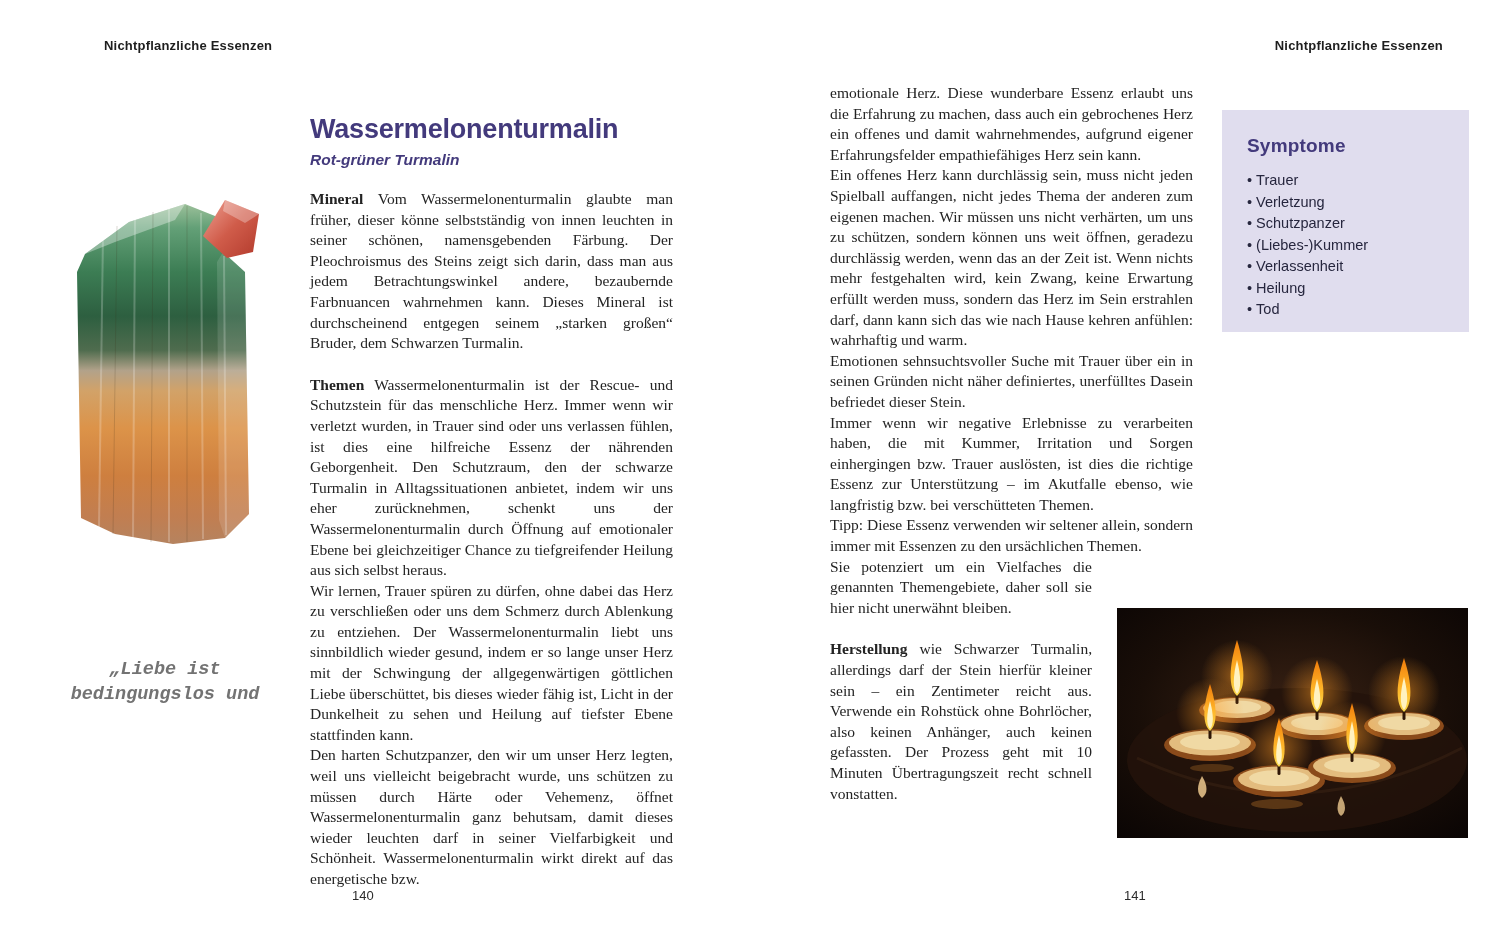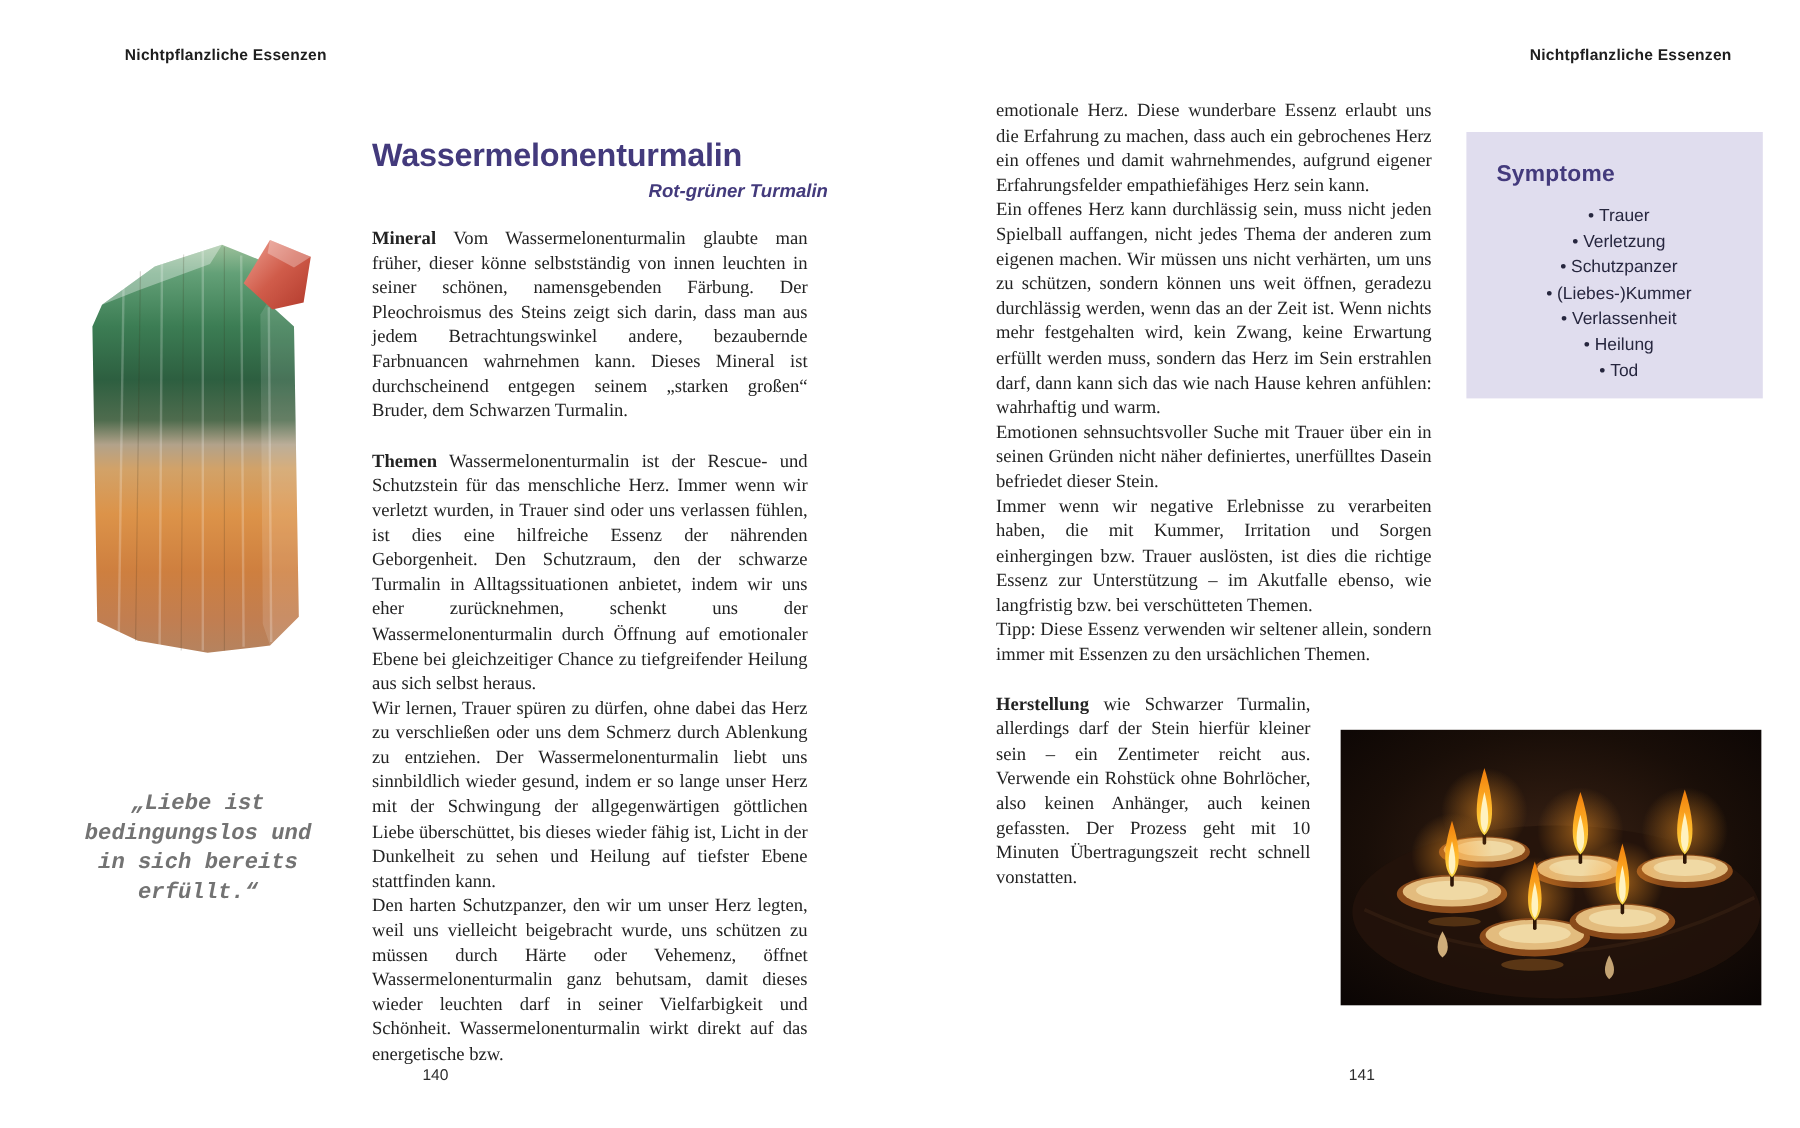--- a/index.html
+++ b/index.html
@@ -14,36 +14,36 @@
   
   .crystal-fig{position:absolute;left:57px;top:192px;width:210px;height:356px;margin:0;}
   .quote{position:absolute;left:40px;top:658px;width:250px;text-align:center;
          font-family:Liberation Mono, monospace;font-style:italic;font-weight:600;
          font-size:18.5px;line-height:24.5px;color:#737373;}
 
   .title-block{position:absolute;left:310px;top:103px;width:380px;margin-top:11px;}
   .page-title{margin:0;font-family:"Liberation Sans",sans-serif;font-weight:700;
               font-size:27px;letter-spacing:-.2px;color:#433a7c;}
   .page-subtitle{margin-top:6px;font-family:"Liberation Sans",sans-serif;font-style:italic;
-                 font-weight:700;font-size:15.5px;color:#433a7c;text-align:right;}
+                 font-weight:700;font-size:15.5px;color:#433a7c;}
 
   .left-body{position:absolute;left:310px;top:189px;width:363px;}
   .right-body{position:absolute;left:830px;top:83px;width:363px;}
   .bodytext p{margin:0;font-size:15.5px;line-height:20.6px;text-align:justify;
               font-family:"Liberation Serif",serif;color:#232323;}
   .bodytext p.gap{margin-top:21px;}
   .lead{font-weight:700;}
   .narrow{width:262px;}
 
   
   .symptome-box{position:absolute;left:1222px;top:110px;width:247px;height:222px;
                 background:#e0ddee;box-sizing:border-box;padding:25px 18px 14px 25px;}
   .symptome-box h2{margin:0 0 13px 0;font-family:"Liberation Sans",sans-serif;
                    font-weight:700;font-size:19px;color:#433a7c;letter-spacing:.2px;}
-  .symptome-box ul{margin:0;padding:0;list-style:none;text-align:center;}
+  .symptome-box ul{margin:0;padding:0;list-style:none;}
   .symptome-box li{font-family:"Liberation Sans",sans-serif;font-size:14.5px;
                    line-height:21.5px;color:#26263e;}
   .symptome-box li::before{content:"\2022\00a0";}
 
   .candles-fig{position:absolute;left:1117px;top:608px;width:351px;height:230px;margin:0;}
 
   .page-num{position:absolute;top:888px;font-family:"Liberation Sans",sans-serif;
             font-size:13px;color:#2c2c2c;}
   .pn-left{left:352px;}
   .pn-right{left:1124px;}
@@ -94,41 +94,41 @@
         <line x1="130" y1="14" x2="130" y2="350"></line>
       </g>
       <polygon points="146,44 168,8 202,22 196,60 170,66" fill="url(#rg)"></polygon>
       <polygon points="168,8 202,22 188,31 166,19" fill="#ffffff" opacity="0.3"></polygon>
     </svg>
   </figure>
 
   <div class="quote">
     <div>„Liebe ist</div>
     <div>bedingungslos und</div>
-    <div>in sich bereits erfüllt.“</div>
   </div>
 
   <div class="title-block">
     <h1 class="page-title">Wassermelonenturmalin</h1>
     <div class="page-subtitle">Rot-grüner Turmalin</div>
   </div>
 
   <div class="left-body bodytext">
     <p><b class="lead">Mineral</b> <span>Vom Wassermelonenturmalin glaubte man früher, dieser könne selbstständig von innen leuchten in seiner schönen, namensgebenden Färbung. Der Pleochroismus des Steins zeigt sich darin, dass man aus jedem Betrachtungswinkel andere, bezaubernde Farbnuancen wahrnehmen kann. Dieses Mineral ist durchscheinend entgegen seinem „starken großen“ Bruder, dem Schwarzen Turmalin.</span></p>
     <p class="gap"><b class="lead">Themen</b> <span>Wassermelonenturmalin ist der Rescue- und Schutzstein für das menschliche Herz. Immer wenn wir verletzt wurden, in Trauer sind oder uns verlassen fühlen, ist dies eine hilfreiche Essenz der nährenden Geborgenheit. Den Schutzraum, den der schwarze Turmalin in Alltagssituationen anbietet, indem wir uns eher zurücknehmen, schenkt uns der Wassermelonenturmalin durch Öffnung auf emotionaler Ebene bei gleichzeitiger Chance zu tiefgreifender Heilung aus sich selbst heraus.</span></p>
     <p>Wir lernen, Trauer spüren zu dürfen, ohne dabei das Herz zu verschließen oder uns dem Schmerz durch Ablenkung zu entziehen. Der Wassermelonenturmalin liebt uns sinnbildlich wieder gesund, indem er so lange unser Herz mit der Schwingung der allgegenwärtigen göttlichen Liebe überschüttet, bis dieses wieder fähig ist, Licht in der Dunkelheit zu sehen und Heilung auf tiefster Ebene stattfinden kann.</p>
     <p>Den harten Schutzpanzer, den wir um unser Herz legten, weil uns vielleicht beigebracht wurde, uns schützen zu müssen durch Härte oder Vehemenz, öffnet Wassermelonenturmalin ganz behutsam, damit dieses wieder leuchten darf in seiner Vielfarbigkeit und Schönheit. Wassermelonenturmalin wirkt direkt auf das energetische bzw.</p>
   </div>
 
   <div class="right-body bodytext">
     <p>emotionale Herz. Diese wunderbare Essenz erlaubt uns die Erfahrung zu machen, dass auch ein gebrochenes Herz ein offenes und damit wahrnehmendes, aufgrund eigener Erfahrungsfelder empathiefähiges Herz sein kann.</p>
     <p>Ein offenes Herz kann durchlässig sein, muss nicht jeden Spielball auffangen, nicht jedes Thema der anderen zum eigenen machen. Wir müssen uns nicht verhärten, um uns zu schützen, sondern können uns weit öffnen, geradezu durchlässig werden, wenn das an der Zeit ist. Wenn nichts mehr festgehalten wird, kein Zwang, keine Erwartung erfüllt werden muss, sondern das Herz im Sein erstrahlen darf, dann kann sich das wie nach Hause kehren anfühlen: wahrhaftig und warm.</p>
     <p>Emotionen sehnsuchtsvoller Suche mit Trauer über ein in seinen Gründen nicht näher definiertes, unerfülltes Dasein befriedet dieser Stein.</p>
     <p>Immer wenn wir negative Erlebnisse zu verarbeiten haben, die mit Kummer, Irritation und Sorgen einhergingen bzw. Trauer auslösten, ist dies die richtige Essenz zur Unterstützung – im Akutfalle ebenso, wie langfristig bzw. bei verschütteten Themen.</p>
     <p>Tipp: Diese Essenz verwenden wir seltener allein, sondern immer mit Essenzen zu den ursächlichen Themen.</p>
+    <p class="narrow">Sie potenziert um ein Vielfaches die genannten Themengebiete, daher soll sie hier nicht unerwähnt bleiben.</p>
     <p class="gap narrow"><b class="lead">Herstellung</b> <span>wie Schwarzer Turmalin, allerdings darf der Stein hierfür kleiner sein – ein Zentimeter reicht aus. Verwende ein Rohstück ohne Bohrlöcher, also keinen Anhänger, auch keinen gefassten. Der Prozess geht mit 10 Minuten Übertragungszeit recht schnell vonstatten.</span></p>
   </div>
 
   <aside class="symptome-box">
     <h2>Symptome</h2>
     <ul>
       <li>Trauer</li>
       <li>Verletzung</li>
       <li>Schutzpanzer</li>
       <li>(Liebes-)Kummer</li>

